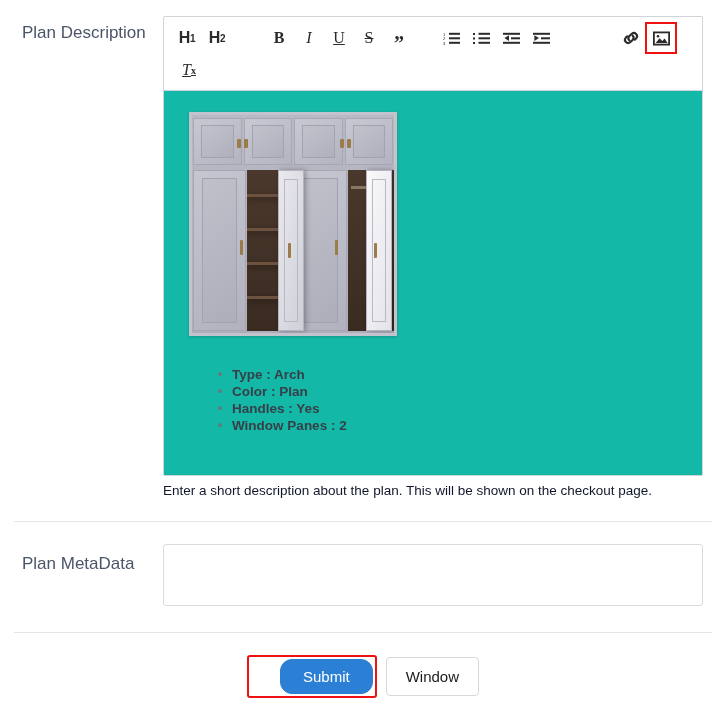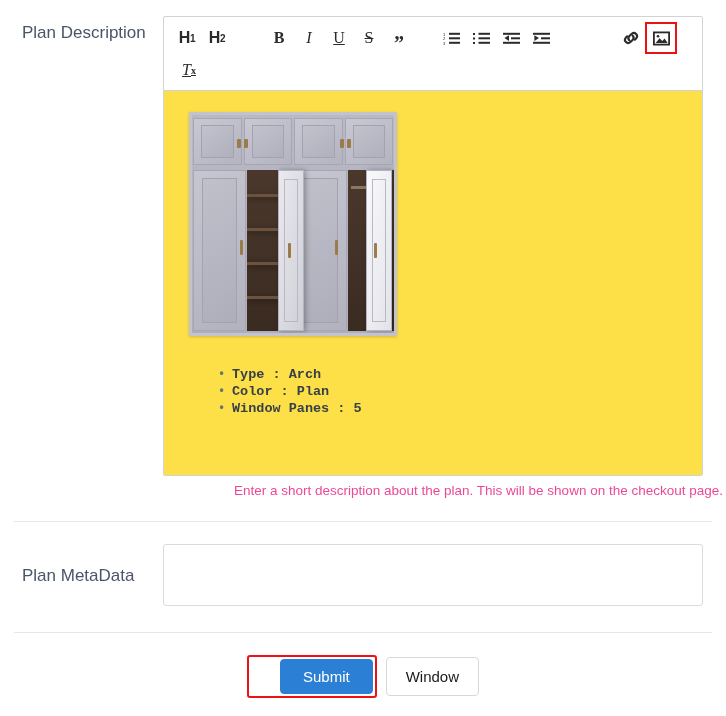--- a/index.html
+++ b/index.html
@@ -128,22 +128,21 @@
   .toolbar-row2 {
     width: 100%;
     display: flex;
     align-items: center;
     padding-left: 2px;
   }
 
   .editor-body {
     min-height: 384px;
     padding: 18px 20px 16px 20px;
-    background: #fde047;
-    font-family: Liberation Mono, monospace;
+    background: #14b8a6;
   }
 
   
   .wardrobe-wrap {
     width: 208px;
     margin: 3px 0 0 5px;
     position: relative;
   }
   .wardrobe {
     width: 208px;
@@ -260,42 +259,41 @@
     color: #6b737b;
     font-size: 12px;
   }
 
   
   .helper {
     position: absolute;
     left: 163px;
     top: 482px;
     width: 560px;
-    color: #ec4899;
+    color: #0f172a;
     font-size: 13.5px;
     line-height: 18px;
-    text-align: right;
   }
 
   
   .divider {
     position: absolute;
     left: 14px;
     width: 698px;
     height: 1px;
     background: #e4e7ea;
   }
   .divider.d-top { top: 521px; }
   .divider.d-bottom { top: 632px; }
 
   
   .row-meta { position: absolute; left: 0; top: 544px; width: 726px; }
   .meta-label {
     position: absolute;
-    left: 22px; top: 20px;
+    left: 22px; top: 8px;
     color: #4a5568;
     font-size: 17px;
     line-height: 24px;
   }
   .meta-input {
     position: absolute;
     left: 163px;
     top: 0;
     width: 540px;
     height: 62px;
@@ -331,21 +329,21 @@
     border: 2px solid #ee1111;
     padding: 2px;
     border-radius: 3px;
     display: inline-block;
   }
   .btn-submit {
     background: #2b7fd4;
     border: 1px solid #2b7fd4;
     color: #fff;
     padding: 9px 22px;
-    border-radius: 4px;
+    border-radius: 12px;
     margin-left: 29px;
   }
   .btn-cancel {
     background: #fff;
     border: 1px solid #d5d9dd;
     color: #1a1a1a;
     padding: 11px 19px;
     border-radius: 4px;
     margin-left: 9px;
   }
@@ -489,21 +487,22 @@
             <span class="wd-handle" style="left:143px;top:125px"></span>
             <span class="wd-handle" style="left:96px;top:128px"></span>
             <span class="wd-handle" style="right:17px;top:128px"></span>
           </div>
         </div>
       </div>
 
       <ul class="spec-list">
         <li>Type : Arch</li>
         <li>Color : Plan</li>
-        <li>Window Panes : 5</li>
+        <li>Handles : Yes</li>
+        <li>Window Panes : 2</li>
       </ul>
 
     </div>
   </div>
 
   <div class="helper">Enter a short description about the plan. This will be shown on the checkout page.</div>
 
   <div class="divider d-top"></div>
 
   <div class="row-meta">

